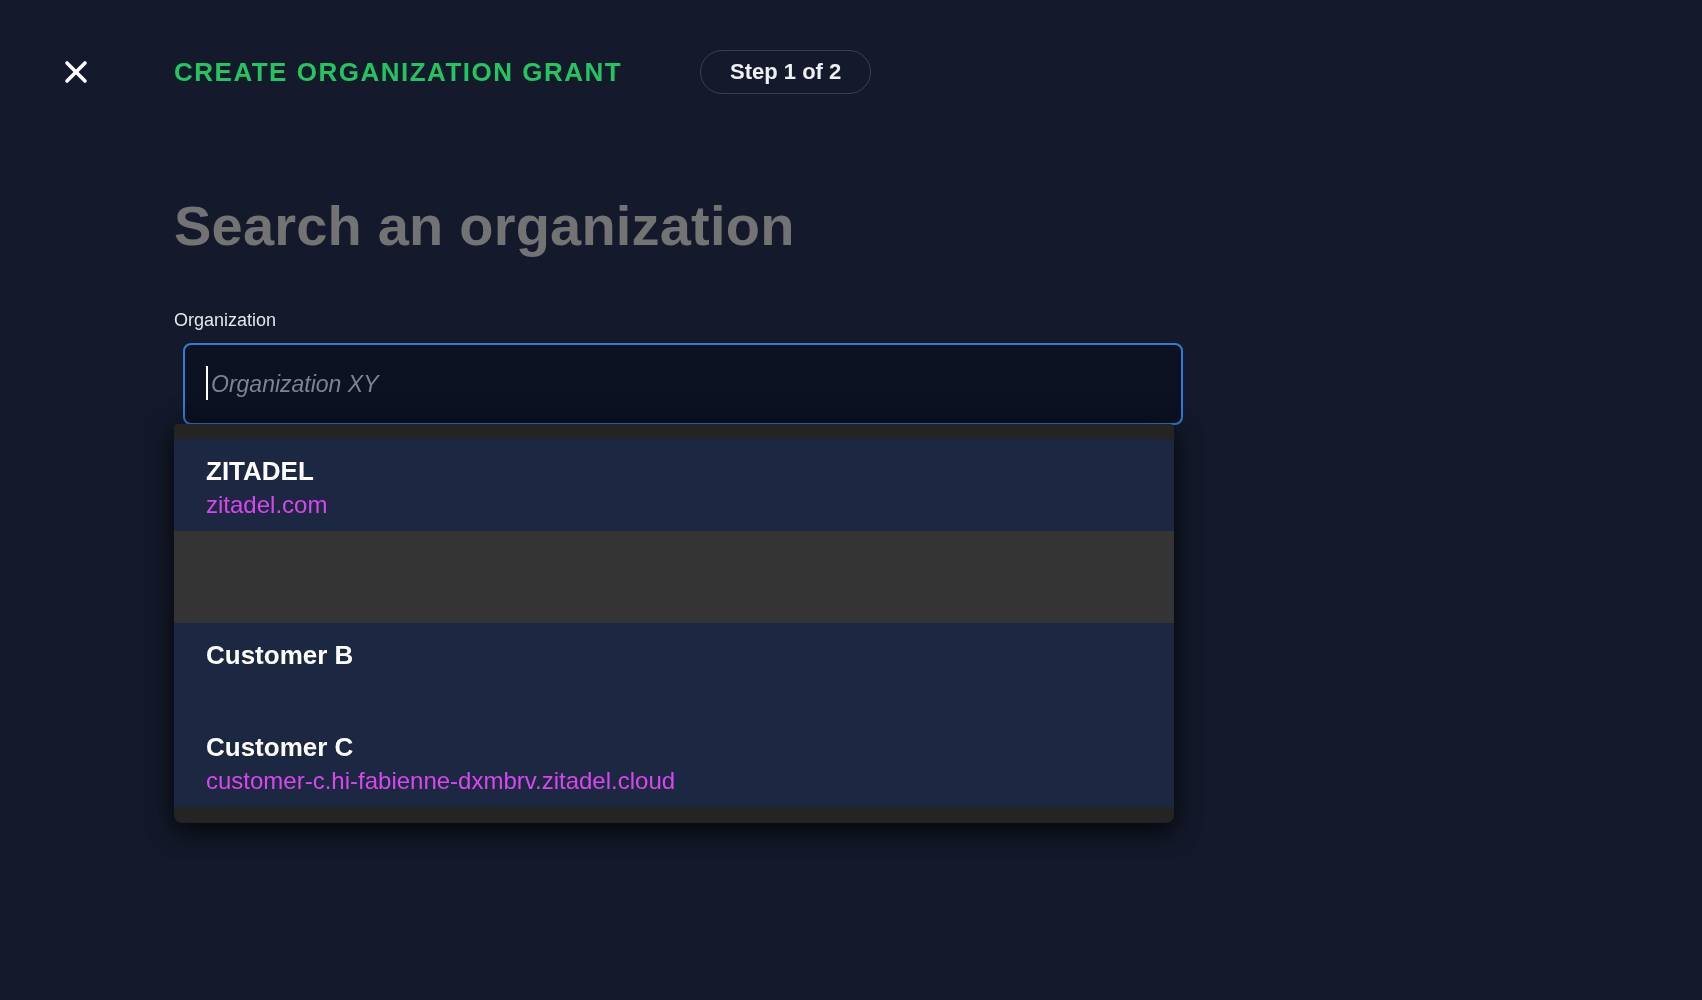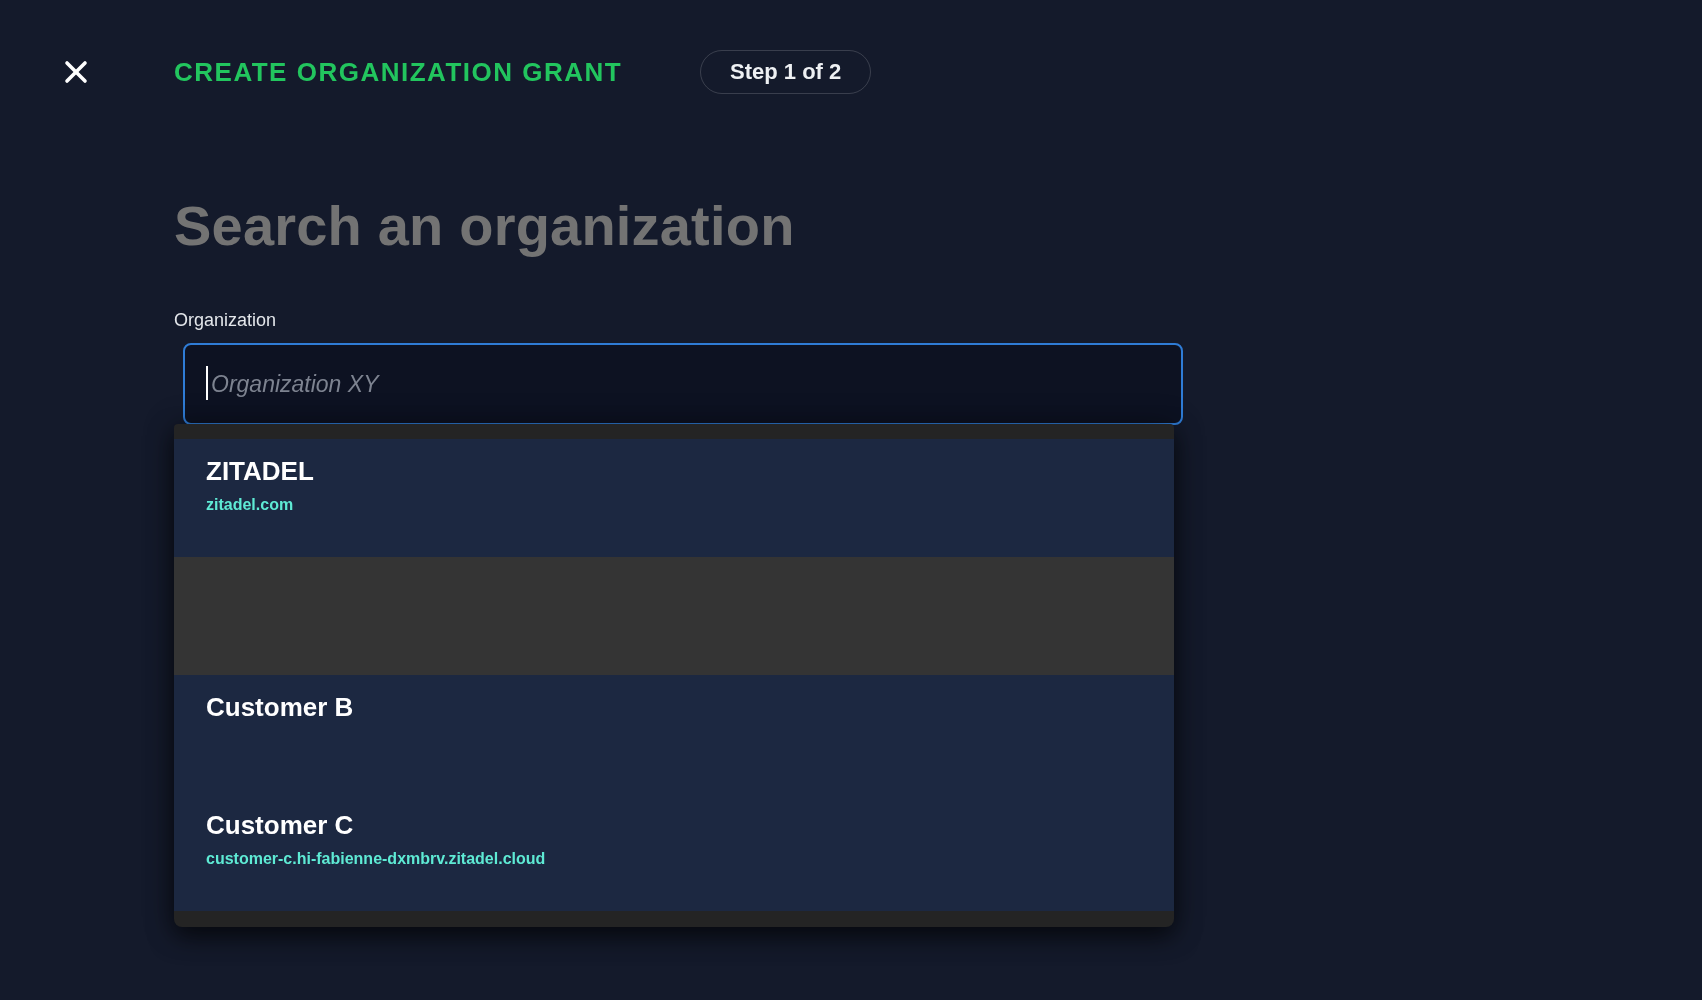--- a/index.html
+++ b/index.html
@@ -69,35 +69,35 @@
   
   .dropdown-panel {
     position: absolute; left: 174px; top: 424px;
     width: 1000px;
     background: var(--panel-bg, #242424);
     border-radius: 4px 4px 8px 8px;
     padding: 15px 0 16px 0;
     box-shadow: 0 10px 24px rgba(0,0,0,0.55), 0 2px 30px rgba(0,0,0,0.35);
   }
   .option {
-    height: 118px;
+    height: 92px;
     padding: 14px 24px 0 32px;
     background: var(--option-bg, #1c2841);
     cursor: pointer;
     overflow: hidden;
   }
   .option.highlighted {
     background: var(--option-highlight-bg, #343434);
   }
   .option-title {
     font-size: 26px; font-weight: 700; color: #ffffff;
     line-height: 37px; white-space: nowrap;
   }
   .option-domain {
-    font-size: 16px; font-weight: 700; color: #5eead4;
+    font-size: 24px; font-weight: 400; color: #d946ef;
     line-height: 29px; white-space: nowrap;
   }
 </style>
 </head>
 <body>
 
 <button class="close-btn">
   <span style="display:flex;">
     <svg width="32" height="32" viewBox="0 0 32 32">
       <line x1="7" y1="7" x2="25" y2="25" stroke="#ffffff" stroke-width="3.6" stroke-linecap="round"></line>

